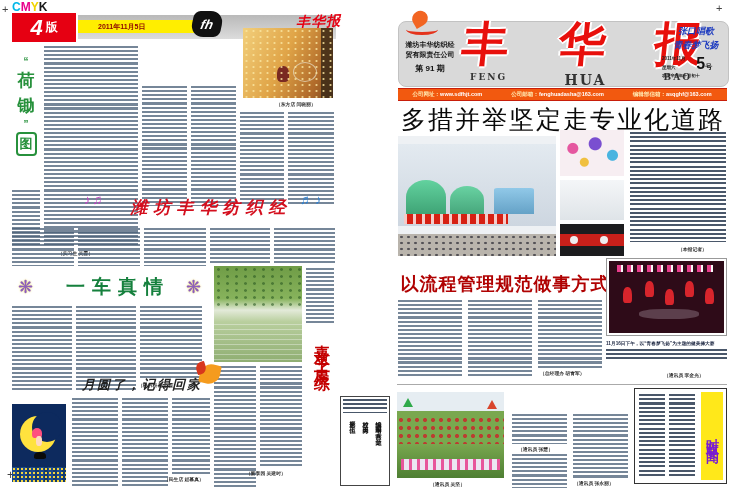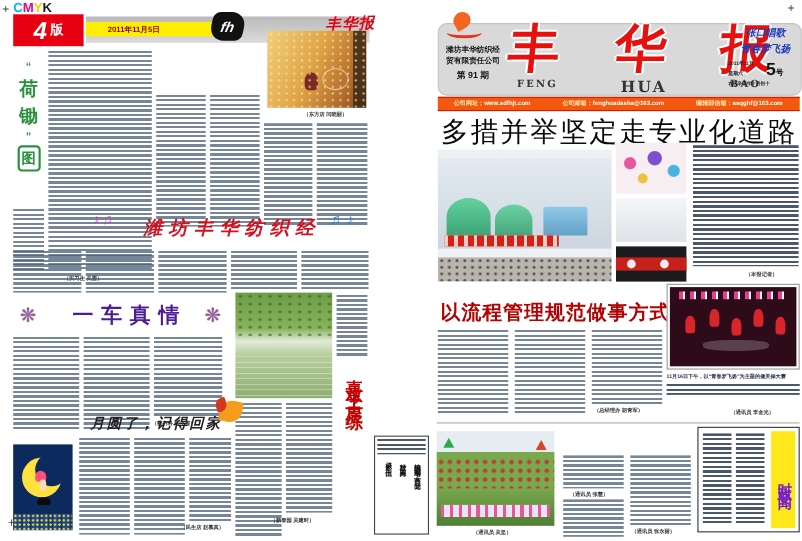--- a/index.html
+++ b/index.html
@@ -66,21 +66,21 @@
   <div class="abs" style="left:84px;top:192px;font-size:13px;color:#c040c0;letter-spacing:2px">♪♫</div>
   <div class="abs serif" style="left:120px;top:196px;width:182px;text-align:center;font-size:17px;font-weight:900;font-style:italic;color:#d40f1e;letter-spacing:6px;white-space:nowrap">潍坊丰华纺织经</div>
   <div class="abs" style="left:300px;top:192px;font-size:13px;color:#2d7fd0;letter-spacing:2px">♬♪</div>
   <div class="abs tl" style="left:12px;top:228px;width:62px;height:38px"></div>
   <div class="abs tl" style="left:78px;top:228px;width:62px;height:38px"></div>
   <div class="abs tl" style="left:144px;top:228px;width:62px;height:38px"></div>
   <div class="abs tl" style="left:210px;top:228px;width:60px;height:36px"></div>
   <div class="abs tl" style="left:274px;top:228px;width:61px;height:36px"></div>
 
   <div class="abs" style="left:18px;top:276px;font-size:18px;color:#8a5bbf;text-shadow:0 0 2px #e8d44a">❋</div>
-  <div class="abs" style="left:52px;top:274px;width:132px;text-align:center;font-size:19px;font-weight:900;color:#4c1d95;letter-spacing:7px;white-space:nowrap">一车真情</div>
+  <div class="abs" style="left:52px;top:274px;width:132px;text-align:center;font-size:19px;font-weight:900;color:#15803d;letter-spacing:7px;white-space:nowrap">一车真情</div>
   <div class="abs" style="left:186px;top:276px;font-size:18px;color:#8a5bbf;text-shadow:0 0 2px #e8d44a">❋</div>
   <div class="abs tl" style="left:12px;top:306px;width:60px;height:84px"></div>
   <div class="abs tl" style="left:76px;top:306px;width:60px;height:84px"></div>
   <div class="abs tl" style="left:140px;top:306px;width:62px;height:74px"></div>
   <div class="abs sig" style="left:138px;top:382px">（秘书科 陈小霞）</div>
 
   <div class="abs" style="left:214px;top:266px;width:88px;height:96px;overflow:hidden;background:linear-gradient(#6f9c46 0%,#87b35c 34%,#e3ead9 46%,#b9cf9e 58%,#8fae72 100%)">
     <div class="abs" style="left:0;top:0;width:88px;height:40px;background-image:radial-gradient(rgba(36,84,30,.55) 1.2px,transparent 2px);background-size:9px 7px"></div>
     <div class="abs" style="left:0;top:58px;width:88px;height:38px;background:repeating-linear-gradient(to bottom,rgba(255,255,255,.35) 0 1px,transparent 1px 5px)"></div>
   </div>

